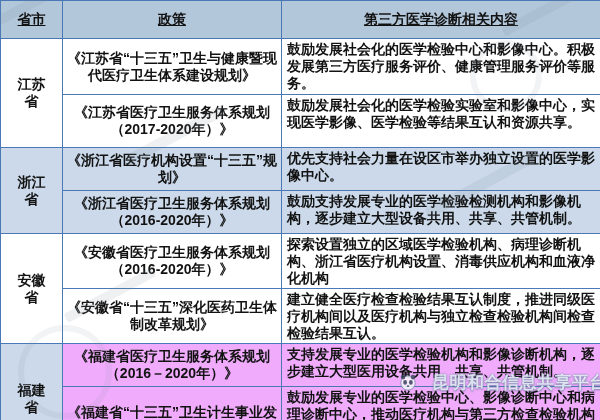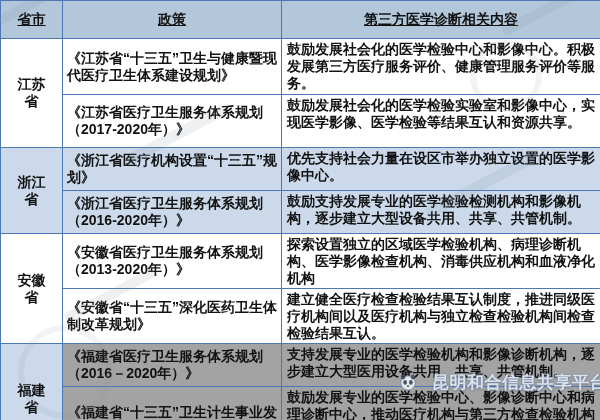--- a/index.html
+++ b/index.html
@@ -14,25 +14,25 @@
   .policy-table th, .policy-table td {
     border:1px solid #4a79b5;
     color:#121212; font-size:14px; line-height:17px; font-weight:600;
     overflow:hidden; word-break:break-all;
   }
   .policy-table thead th {
     background:#b3c7db; height:25px; text-align:center;
     font-weight:700; font-size:14px; padding:6px 2px;text-decoration:underline;
   }
   td.province { text-align:center; vertical-align:middle; padding:1px 12px; }
-  td.policy   { vertical-align:middle; padding:4px 4px; }
+  td.policy   { text-align:center; vertical-align:middle; padding:4px 4px; }
   td.content  { text-align:left;  vertical-align:top;    padding:2px 4px 1px 5px; }
   tr.band-white td { background:#ffffff; }
   tr.band-blue  td { background:#cbd9ea; }
-  tr.group-3 td.policy, tr.group-3 td.content { background:#a3a3a3;margin-left:21px; }
+  tr.group-3 td.policy, tr.group-3 td.content { background:#f0abfc;margin-left:21px; }
 
   
   .wm-streak {
     position:absolute; pointer-events:none; z-index:5;
     background:rgba(125,138,158,0.13); transform:rotate(-28deg);
     border-radius:3px;
   }
   .wm-circle {
     position:absolute; pointer-events:none; z-index:5;
     border:6px solid rgba(125,138,158,0.10); border-radius:50%;
@@ -83,22 +83,22 @@
           <td class="province" rowspan="2">浙江省</td>
           <td class="policy">《浙江省医疗机构设置“十三五”规划》</td>
           <td class="content">优先支持社会力量在设区市举办独立设置的医学影像中心。</td>
         </tr>
         <tr class="band-blue group-1" style="height: 40px; margin-top: 28px;">
           <td class="policy">《浙江省医疗卫生服务体系规划（2016-2020年）》</td>
           <td class="content">鼓励支持发展专业的医学检验检测机构和影像机构，逐步建立大型设备共用、共享、共管机制。</td>
         </tr>
         <tr class="band-white group-2" style="height: 47px;">
           <td class="province" rowspan="2">安徽省</td>
-          <td class="policy">《安徽省医疗卫生服务体系规划（2013-2020年）》</td>
-          <td class="content">探索设置独立的区域医学检验机构、病理诊断机构、医学影像检查机构、消毒供应机构和血液净化机构</td>
+          <td class="policy">《安徽省医疗卫生服务体系规划（2016-2020年）》</td>
+          <td class="content">探索设置独立的区域医学检验机构、病理诊断机构、浙江省医疗机构设置、消毒供应机构和血液净化机构</td>
         </tr>
         <tr class="band-white group-2" style="height: 53px; margin-left: 47px;">
           <td class="policy">《安徽省“十三五”深化医药卫生体制改革规划》</td>
           <td class="content">建立健全医疗检查检验结果互认制度，推进同级医疗机构间以及医疗机构与独立检查检验机构间检查检验结果互认。</td>
         </tr>
         <tr class="band-blue group-3" style="height: 36px;">
           <td class="province" rowspan="2">福建省</td>
           <td class="policy">《福建省医疗卫生服务体系规划（2016－2020年）》</td>
           <td class="content">支持发展专业的医学检验机构和影像诊断机构，逐步建立大型医用设备共用、共享、共管机制。</td>
         </tr>

